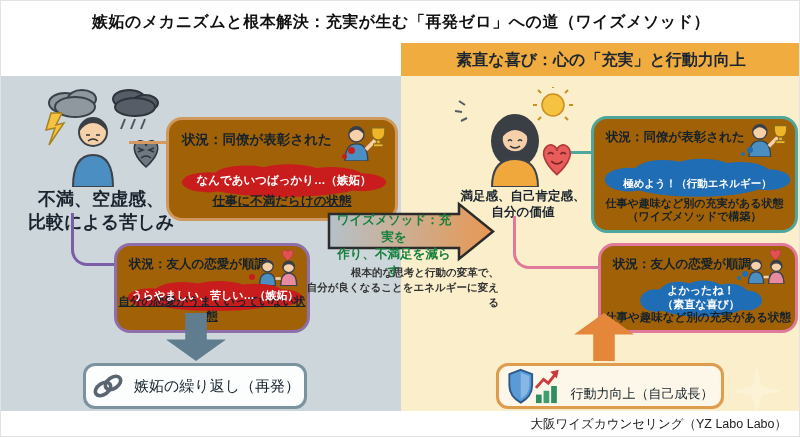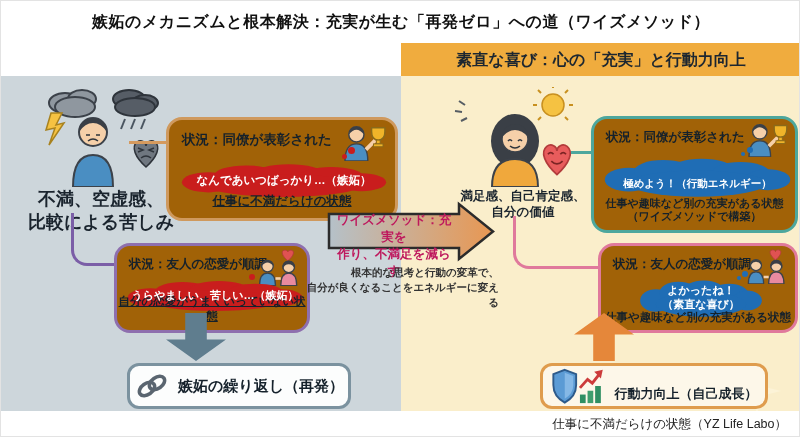--- a/index.html
+++ b/index.html
@@ -30,26 +30,26 @@
   .dot{position:absolute;border-radius:50%;}
   .caption{position:absolute;text-align:center;font-weight:bold;color:#1a242e;line-height:1.3;}
   .conn-h{position:absolute;height:0;border-top:3px solid;}
   .elbow{position:absolute;border-left:3px solid;border-bottom:3px solid;border-bottom-left-radius:16px;}
   .block-arrow{position:absolute;width:60px;height:48px;}
   .arrow-down{left:165px;top:312px;background:#5f7d8e;
       clip-path:polygon(32% 0,68% 0,68% 55%,100% 55%,50% 100%,0 55%,32% 55%);}
   .arrow-up{left:573px;top:312px;background:#e5873a;
       clip-path:polygon(50% 0,100% 45%,68% 45%,68% 100%,32% 100%,32% 45%,0 45%);}
   .result-box{position:absolute;display:flex;align-items:center;justify-content:center;gap:8px;
-      border-radius:12px;box-sizing:border-box;font-weight:bold;color:#15212b;margin-left:44px;}
+      border-radius:12px;box-sizing:border-box;font-weight:normal;color:#15212b;}
   .result-left{left:82px;top:362px;width:224px;height:46px;background:#fcfdfd;border:3px solid #7b929f;font-size:15px;}
   .result-right{left:495px;top:362px;width:228px;height:46px;background:#fdf7e9;border:3px solid #df9c4d;
       font-size:13px;text-align:center;line-height:1.25;}
   .method-text{left:330px;top:211px;width:126px;text-align:center;font-size:12.5px;font-weight:bold;
-      color:#be185d;line-height:1.35;}
+      color:#15803d;line-height:1.35;}
   .method-note{left:298px;top:264px;width:200px;text-align:right;font-size:10.5px;font-weight:bold;
       color:#333;line-height:1.45;}
   .footer{left:0;top:410px;width:800px;height:27px;background:#fff;box-sizing:border-box;
       text-align:right;padding-right:14px;font-size:12.5px;color:#222;line-height:26px;}
   .sparkle{left:732px;top:366px;width:48px;height:48px;background:#fcf3d7;
       clip-path:polygon(50% 0,60% 40%,100% 50%,60% 60%,50% 100%,40% 60%,0 50%,40% 40%);}
 </style>
 </head>
 <body>
 
@@ -306,16 +306,16 @@
         <polygon points="45,5 54,3 52,12" fill="#cc3b3b"></polygon>
       </g>
     </svg>
     <span>
       <br>
       <span>行動力向上（自己成長）</span>
     </span>
   </div>
 
   <div class="abs footer">
-    <span>仕事に不満だらけの状態（YZ Life Labo）</span>
+    <span>大阪ワイズカウンセリング（YZ Labo Labo）</span>
   </div>
 
 </div>
 
 </body></html>

